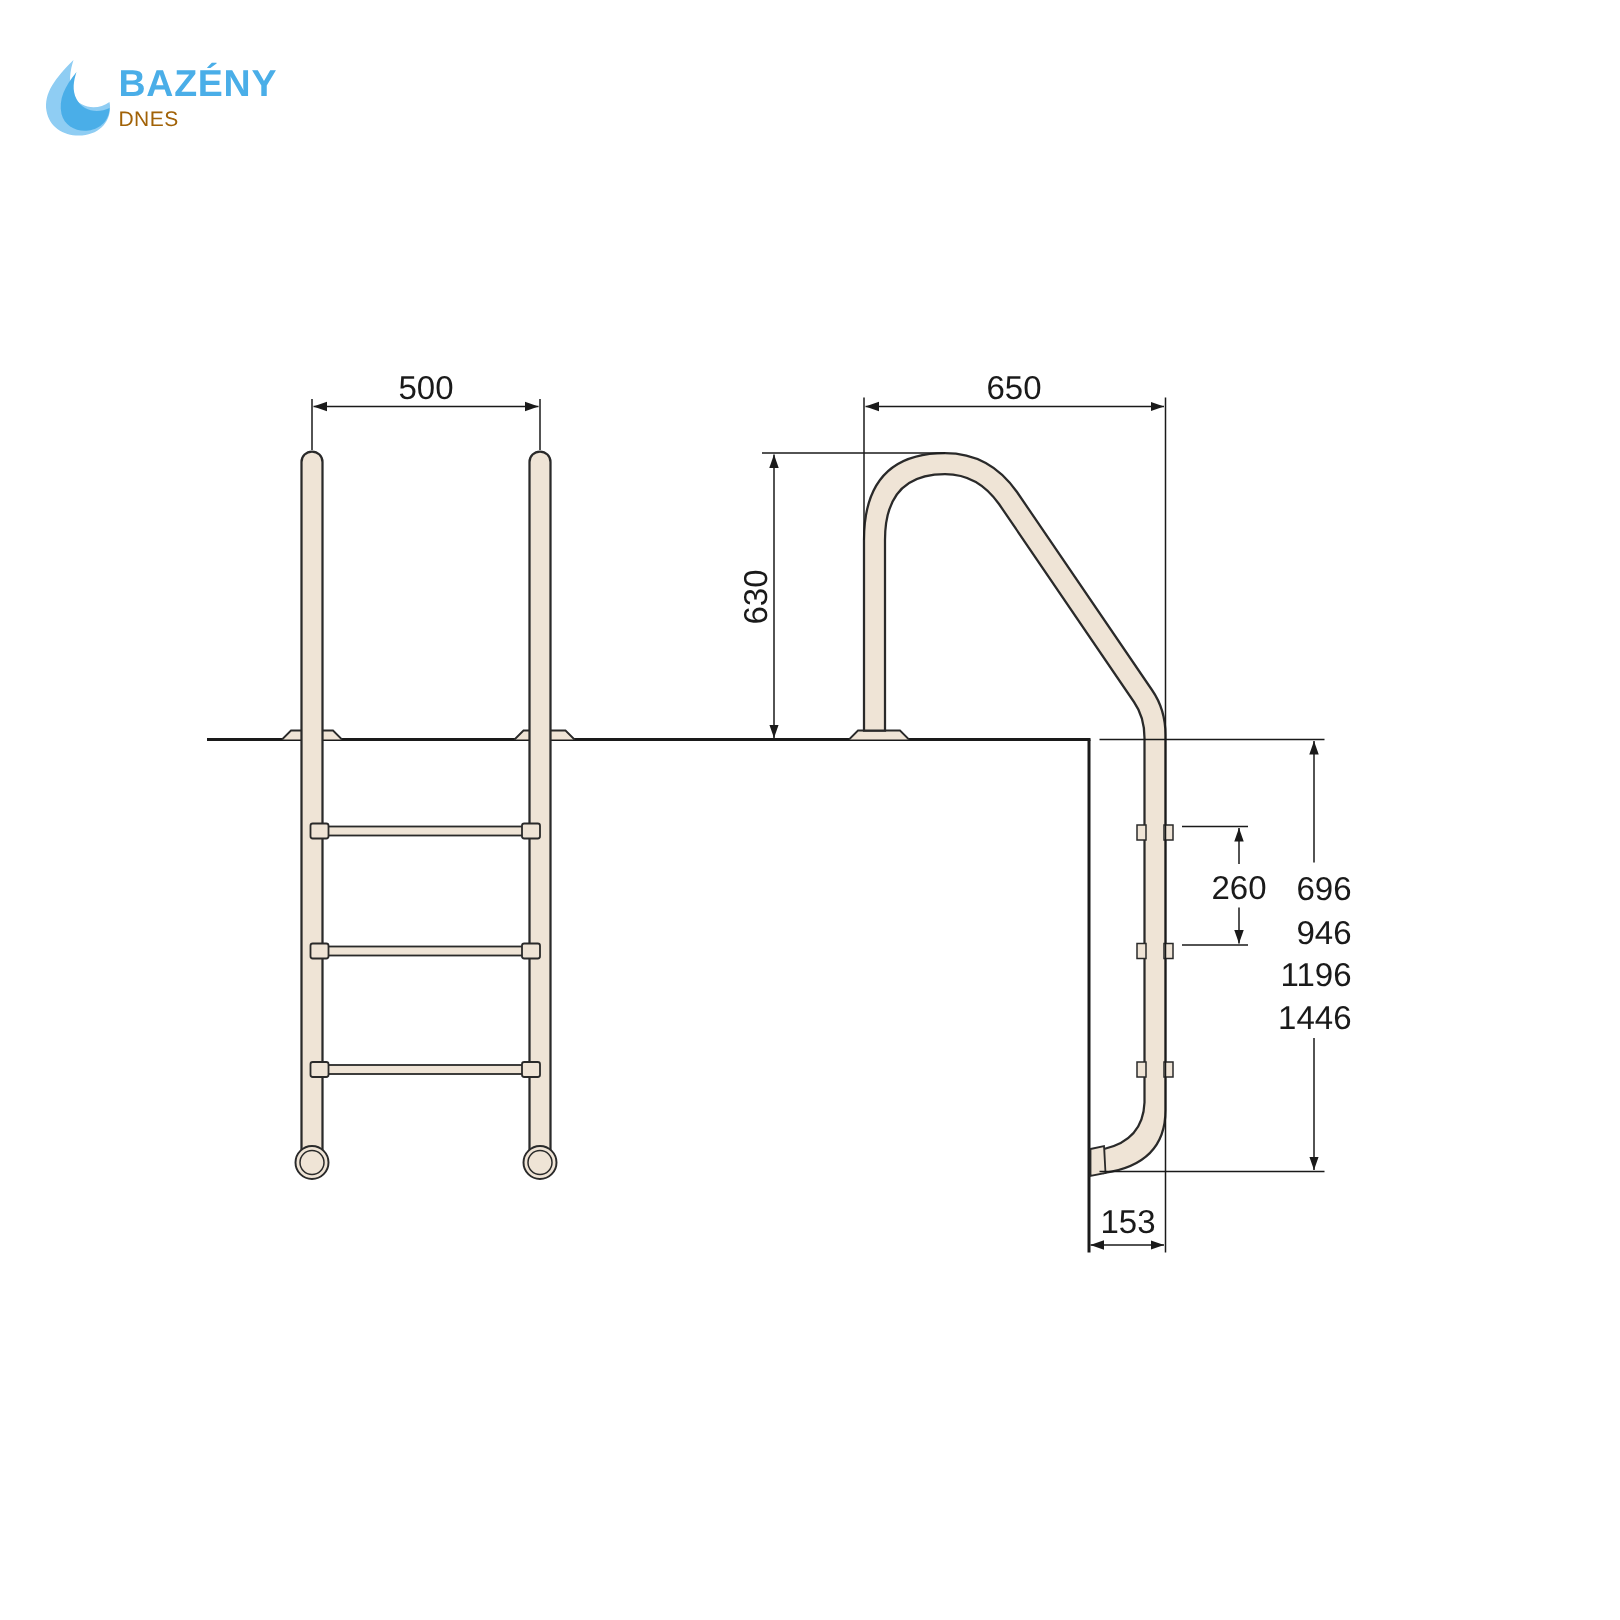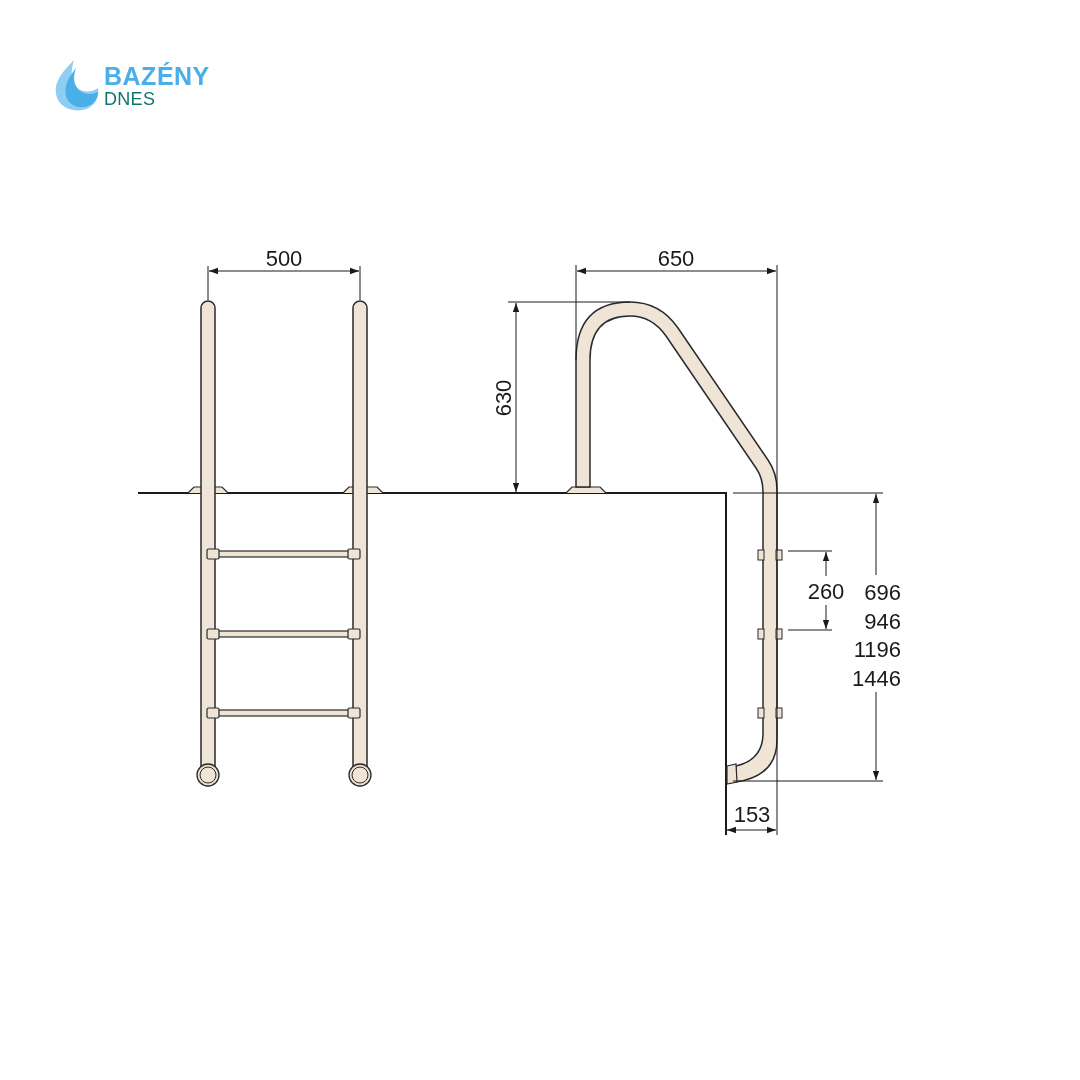--- a/index.html
+++ b/index.html
@@ -1,20 +1,20 @@
 <!DOCTYPE html>
 <html><head>
 <meta charset="utf-8">
 <style>
   html,body{margin:0;padding:0;background:#ffffff;}
   body{width:1080px;height:1080px;position:relative;overflow:hidden;font-family:"Liberation Sans",sans-serif;}
-  .logo{position:absolute;left:54px;top:38px;width:180px;height:56px;margin-top:20px;}
+  .logo{position:absolute;left:29px;top:38px;width:180px;height:56px;}
   .logo-mark{position:absolute;left:0;top:0;width:48px;height:54px;}
   .logo-title{position:absolute;left:50px;top:4px;font-size:25px;font-weight:bold;color:#4aaee8;letter-spacing:0.5px;line-height:28px;}
-  .logo-sub{position:absolute;left:50px;top:31px;font-size:18px;color:#0f766e;line-height:20px;letter-spacing:0.3px;}
+  .logo-sub{position:absolute;left:50px;top:31px;font-size:14px;color:#a16207;line-height:20px;letter-spacing:0.3px;}
   svg.drawing{position:absolute;left:0;top:0;}
   .dim-text{font-family:"Liberation Sans",sans-serif;font-size:22px;fill:#1a1a1a;}
 </style>
 </head>
 <body>
 
 <div class="logo">
   <svg class="logo-mark" viewBox="0 0 48 54">
     <path d="M20 2 C8 14 0 24 2 36 C4 48 16 54 28 52 C40 50 46 40 44 30 C36 36 24 34 20 26 C16 18 18 8 20 2 Z" fill="#8fcdf3"></path>
     <path d="M22 10 C14 20 10 28 12 38 C14 46 22 50 30 49 C38 48 44 42 44 34 C36 38 26 36 22 28 C19 22 20 16 22 10 Z" fill="#4aaee8"></path>

